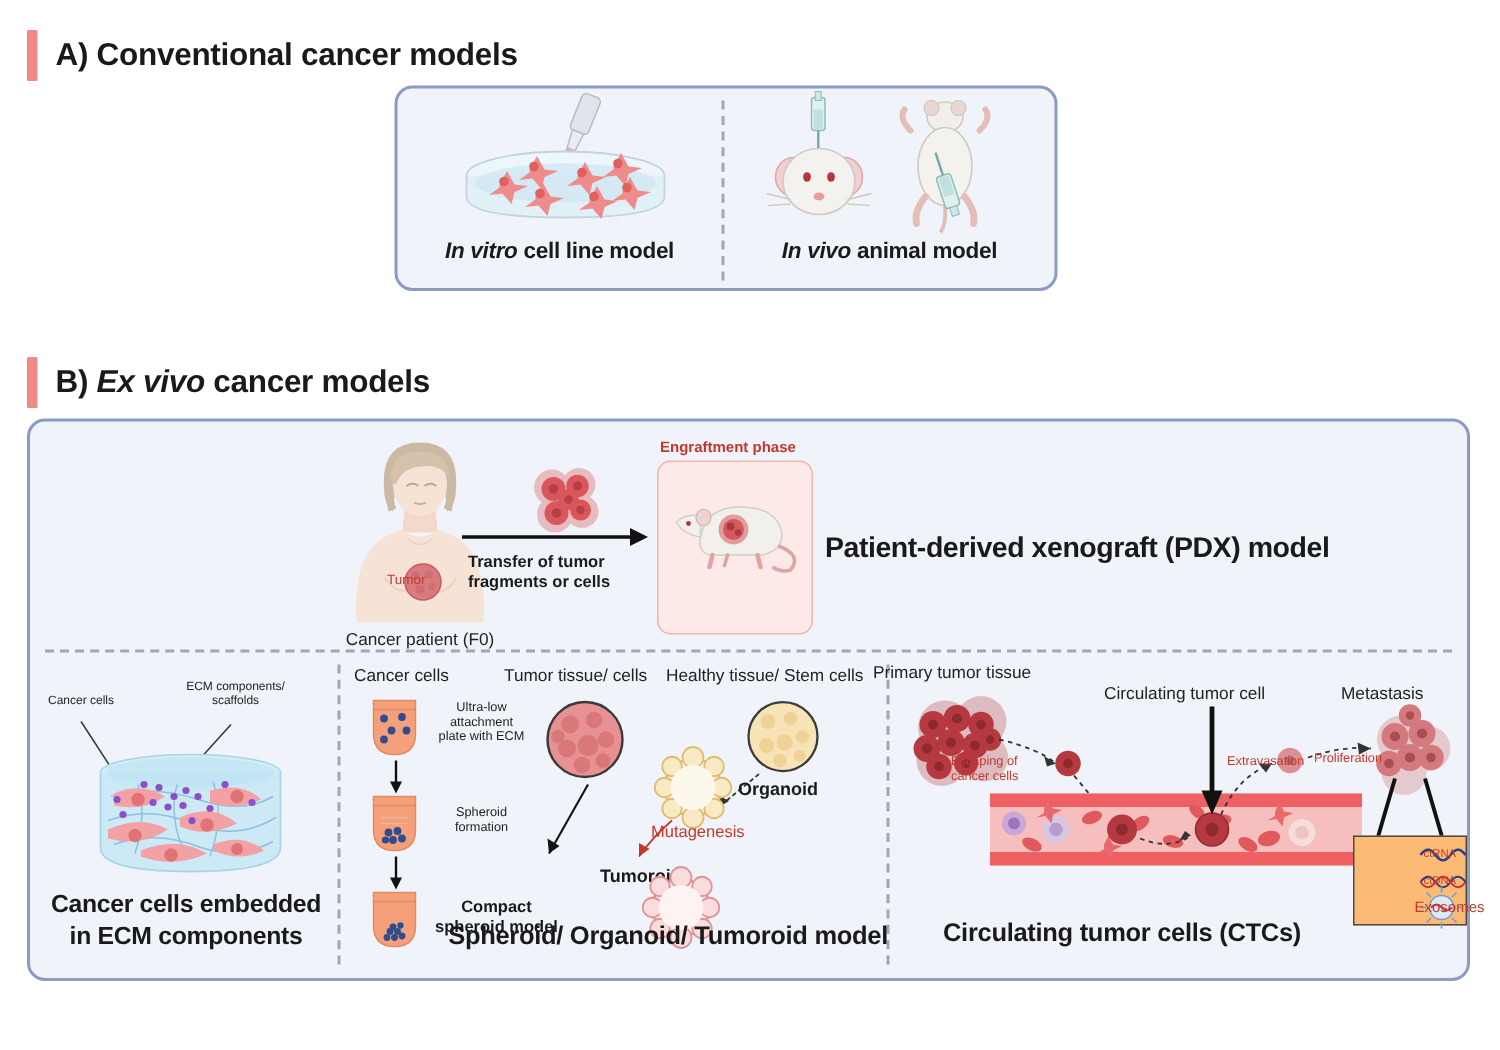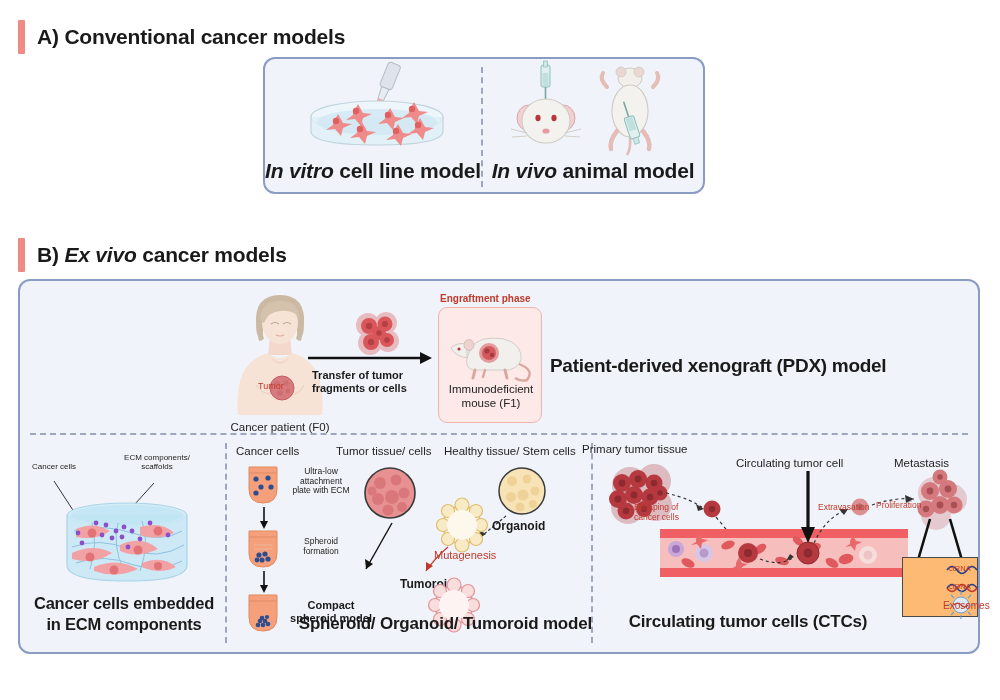--- a/index.html
+++ b/index.html
@@ -23,21 +23,21 @@
   .panel{
     background:#f0f4fa;
     border:2px solid #8a9cc4;
     border-radius:12px;
     box-sizing:border-box;
   }
 
   .vdash{border-left:2px dashed #9aa7bd;}
   .hdash{border-top:2px dashed #9aa7bd;}
 
-  .cap-bold{font-weight:bold;font-size:21px;letter-spacing:-0.2px;}
+  .cap-bold{font-weight:bold;font-size:15px;letter-spacing:-0.2px;}
   .cap-bold .it{font-style:italic;}
   .lbl{font-size:11.5px;color:#222;}
   .lbl-sm{font-size:8.5px;color:#222;line-height:1.12;}
   .lbl-red{font-size:8.5px;color:#c0392b;line-height:1.15;}
   .red-head{font-size:10px;color:#c0392b;font-weight:bold;}
   .bold-sm{font-weight:bold;font-size:11px;line-height:1.2;}
   .bold-xs{font-weight:bold;font-size:10px;line-height:1.2;}
   .big-cap{font-weight:bold;font-size:19px;letter-spacing:-0.3px;}
   .mid-cap{font-weight:bold;font-size:15.5px;letter-spacing:-0.2px;line-height:1.25;}
 
@@ -261,24 +261,20 @@
       <circle cx="42" cy="29" r="7" fill="#cf4f55" opacity=".85"></circle>
       <circle cx="40" cy="27" r="2.6" fill="#a83a40"></circle>
       <circle cx="45" cy="31" r="2.2" fill="#a83a40"></circle>
 
       <path d="M28 46 L26 54" stroke="#d9a79f" stroke-width="3" stroke-linecap="round"></path>
       <path d="M58 46 L60 54" stroke="#d9a79f" stroke-width="3" stroke-linecap="round"></path>
       <path d="M38 46 L36 53" stroke="#d9a79f" stroke-width="2.4" stroke-linecap="round"></path>
 
       <path d="M72 40 Q88 46 80 56 Q74 58 68 54" stroke="#d9a79f" stroke-width="2.4" fill="none"></path>
     </svg>
-    <div class="abs lbl nosel" style="left:0;top:74px;width:104px;text-align:center;line-height:1.25;">
-      <div>Immunodeficient</div>
-      <div>mouse (F1)</div>
-    </div>
   </div>
 
   <div class="abs big-cap nosel" style="left:530px;top:74px;">Patient-derived xenograft (PDX) model</div>
 
   <div class="abs lbl-sm nosel" style="left:12px;top:182px;font-size:8px;">Cancer cells</div>
   <div class="abs lbl-sm nosel" style="left:94px;top:173px;font-size:8px;text-align:center;width:86px;">
     <div>ECM components/</div>
     <div>scaffolds</div>
   </div>
 

